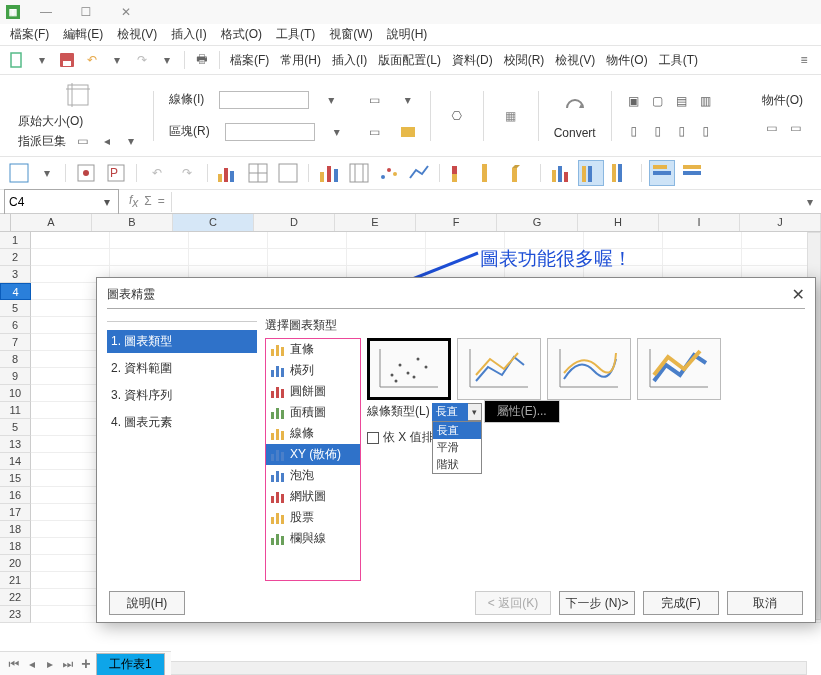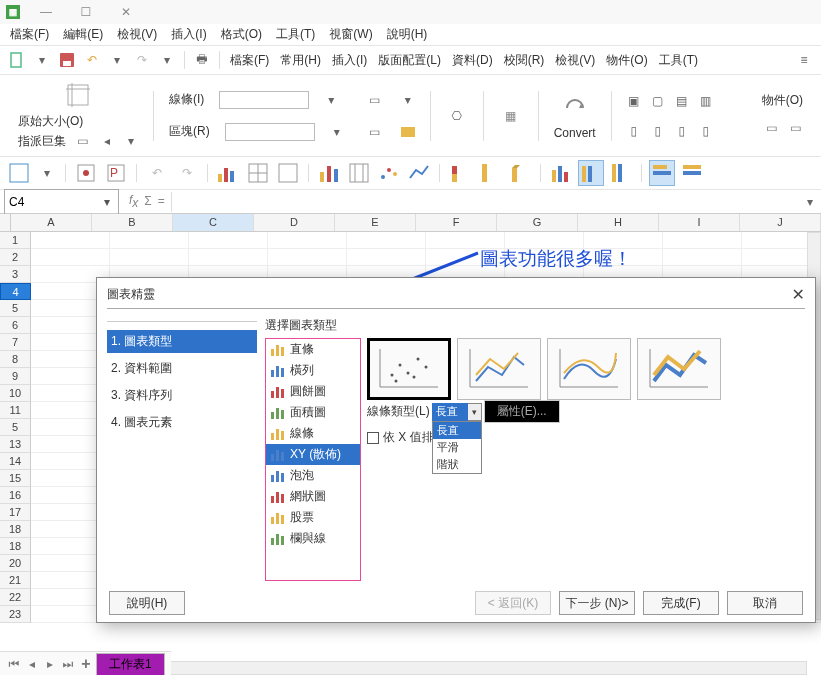--- a/index.html
+++ b/index.html
@@ -52,21 +52,21 @@
 .row-h.sel { background:#2a7fda; color:#fff; border:1px solid #0a5cba;}
 .cell { width:81px; border-right:1px solid #eee; border-bottom:1px solid #eee;}
 .scrollbar-h { position:absolute; bottom:0; left:40px; right:14px; height:14px; background:#f0f0f0; border:1px solid #ddd;}
 .scrollbar-h .thumb{ position:absolute; left:0; width:80px; height:12px; background:#c8c8c8;}
 .scrollbar-v { position:absolute; top:18px; right:0; bottom:14px; width:14px; background:#f0f0f0; border:1px solid #ddd;}
 
 
 .sheet-tabs { position:absolute; bottom:14px; left:0; height:24px; display:flex; align-items:center; gap:2px; padding:0 6px; background:#fafafa; border-top:1px solid #ddd;}
 .sheet-nav { width:16px;height:16px;display:flex;align-items:center;justify-content:center;color:#777;}
 .sheet-tab { padding:2px 12px; border:1px solid #bbb; border-bottom:none; background:#fff;}
-.sheet-tab.active{ background:#a21caf; font-weight:normal;}
+.sheet-tab.active{ background:#0ea5e9; font-weight:normal;}
 
 
 .annotation { position:absolute; top:245px; left:360px; pointer-events:none; z-index:5;}
 .annotation-text { position:absolute; top:246px; left:480px; color:#1e4fd6; font-size:19px; font-weight:500; z-index:5;}
 
 
 .dialog { position:absolute; top:277px; left:84px; width:720px; height:346px; background:#fff; border:1px solid #888; box-shadow:4px 4px 16px rgba(0,0,0,0.3); z-index:10;margin-left:12px;}
 .dialog-head { display:flex; align-items:center; justify-content:space-between; height:26px; padding:6px 10px 0 10px;}
 .dialog-title { color:#333; font-size:12px;}
 .dialog-close { font-size:16px; color:#444; cursor:pointer;}

